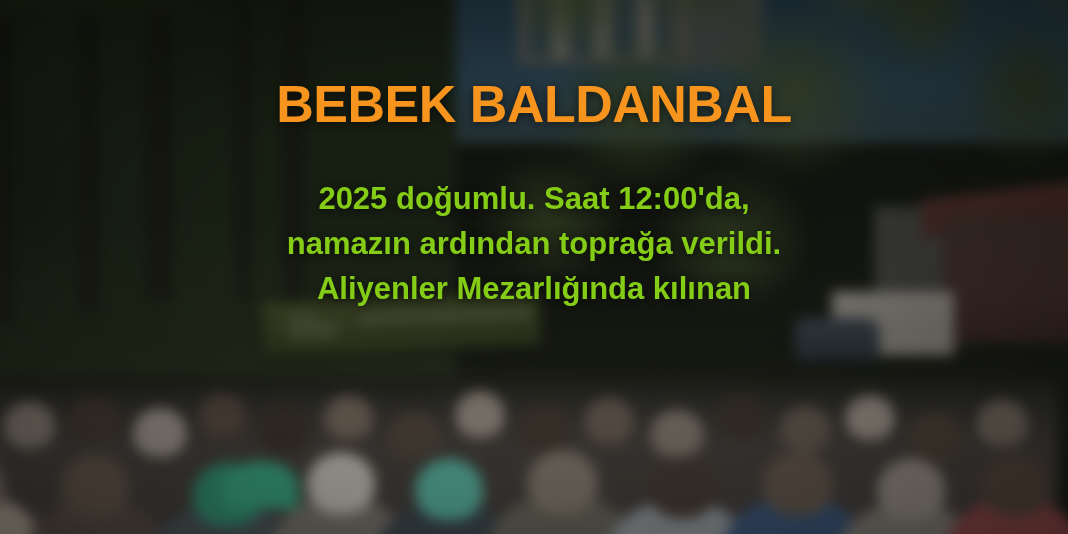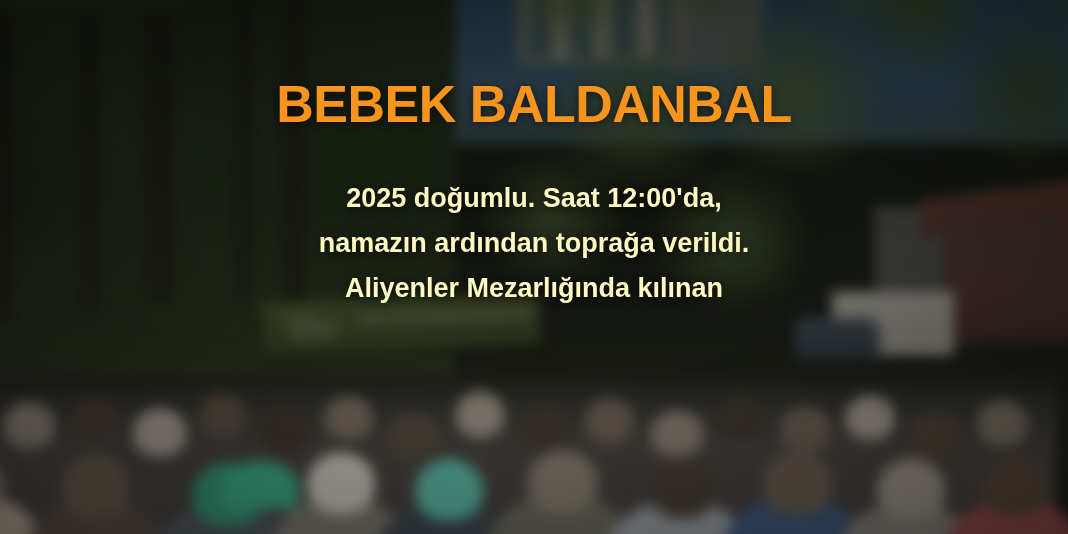--- a/index.html
+++ b/index.html
@@ -180,24 +180,24 @@
     letter-spacing:-0.5px;
     line-height:1;
     color:#F7941E;
     text-transform:uppercase;
     text-shadow:0 2px 10px rgba(0,0,0,.55);
   }
   .subtitle {
     margin-top:46px;
     width:640px;
     text-align:center;
-    font-size:27px;
+    font-size:31px;
     font-weight:bold;
     line-height:45px;
-    color:#fef9c3;
+    color:#84cc16;
     text-shadow:0 2px 9px rgba(0,0,0,.6);
   }
   .subtitle .ln { display:block; }
 </style>
 </head>
 <body>
 
 <div class="card">
 
   <div class="photo">

